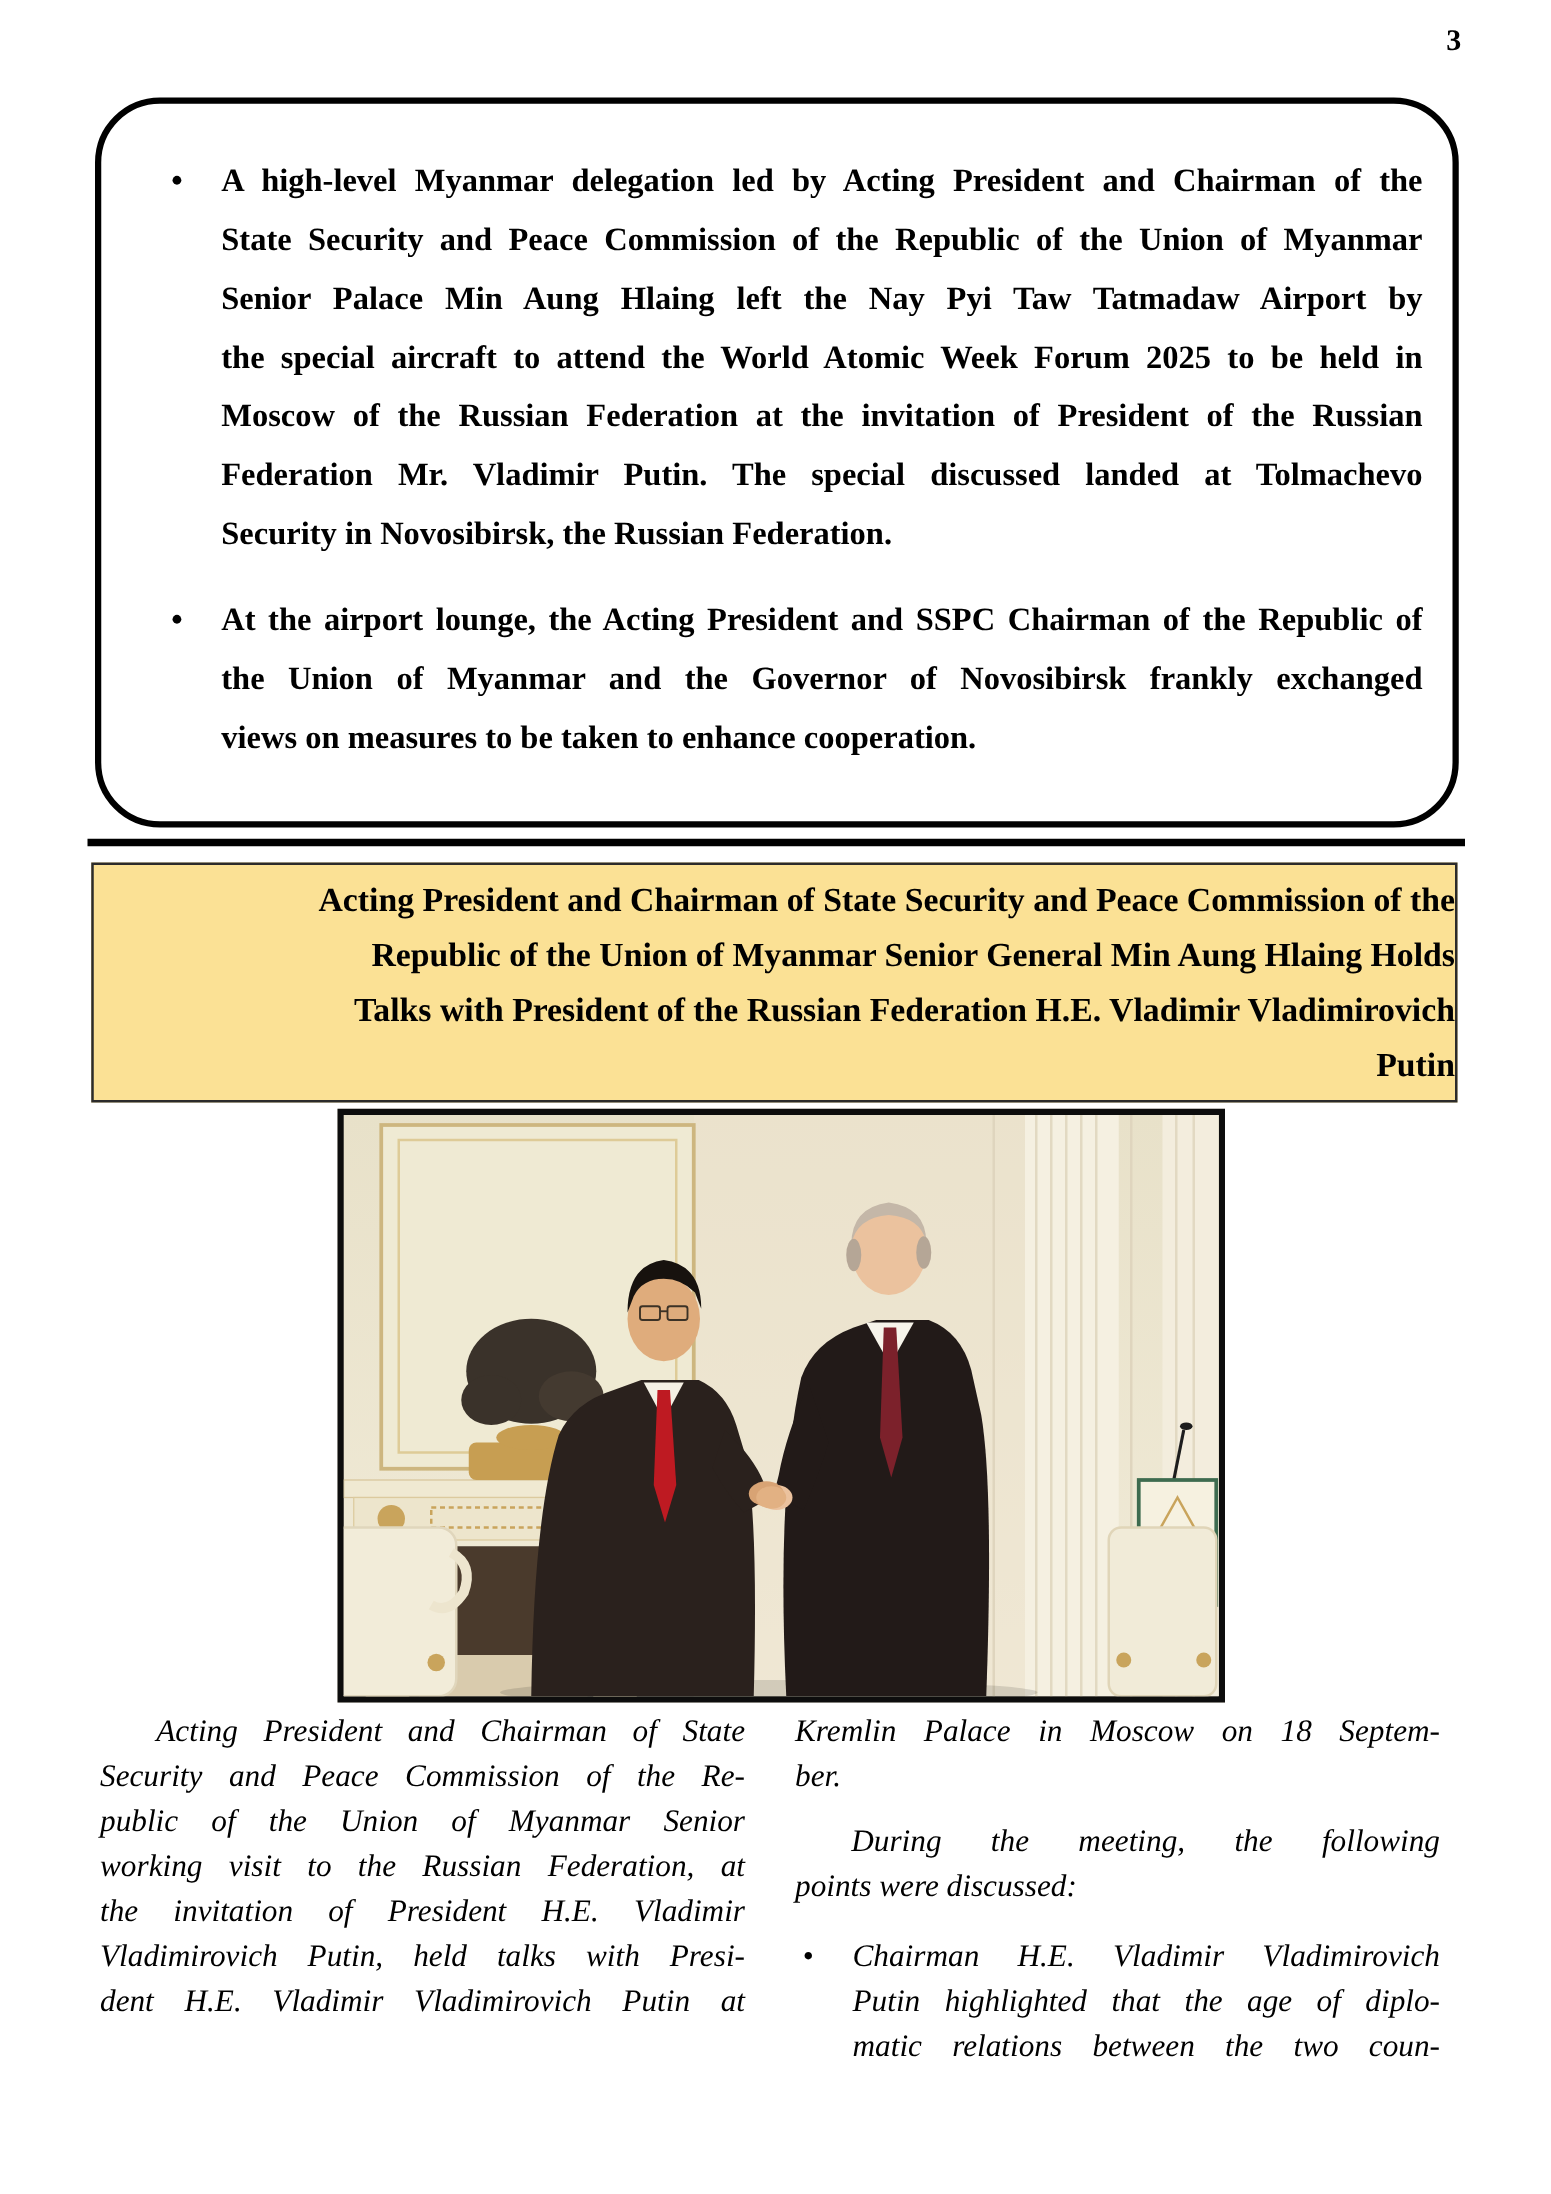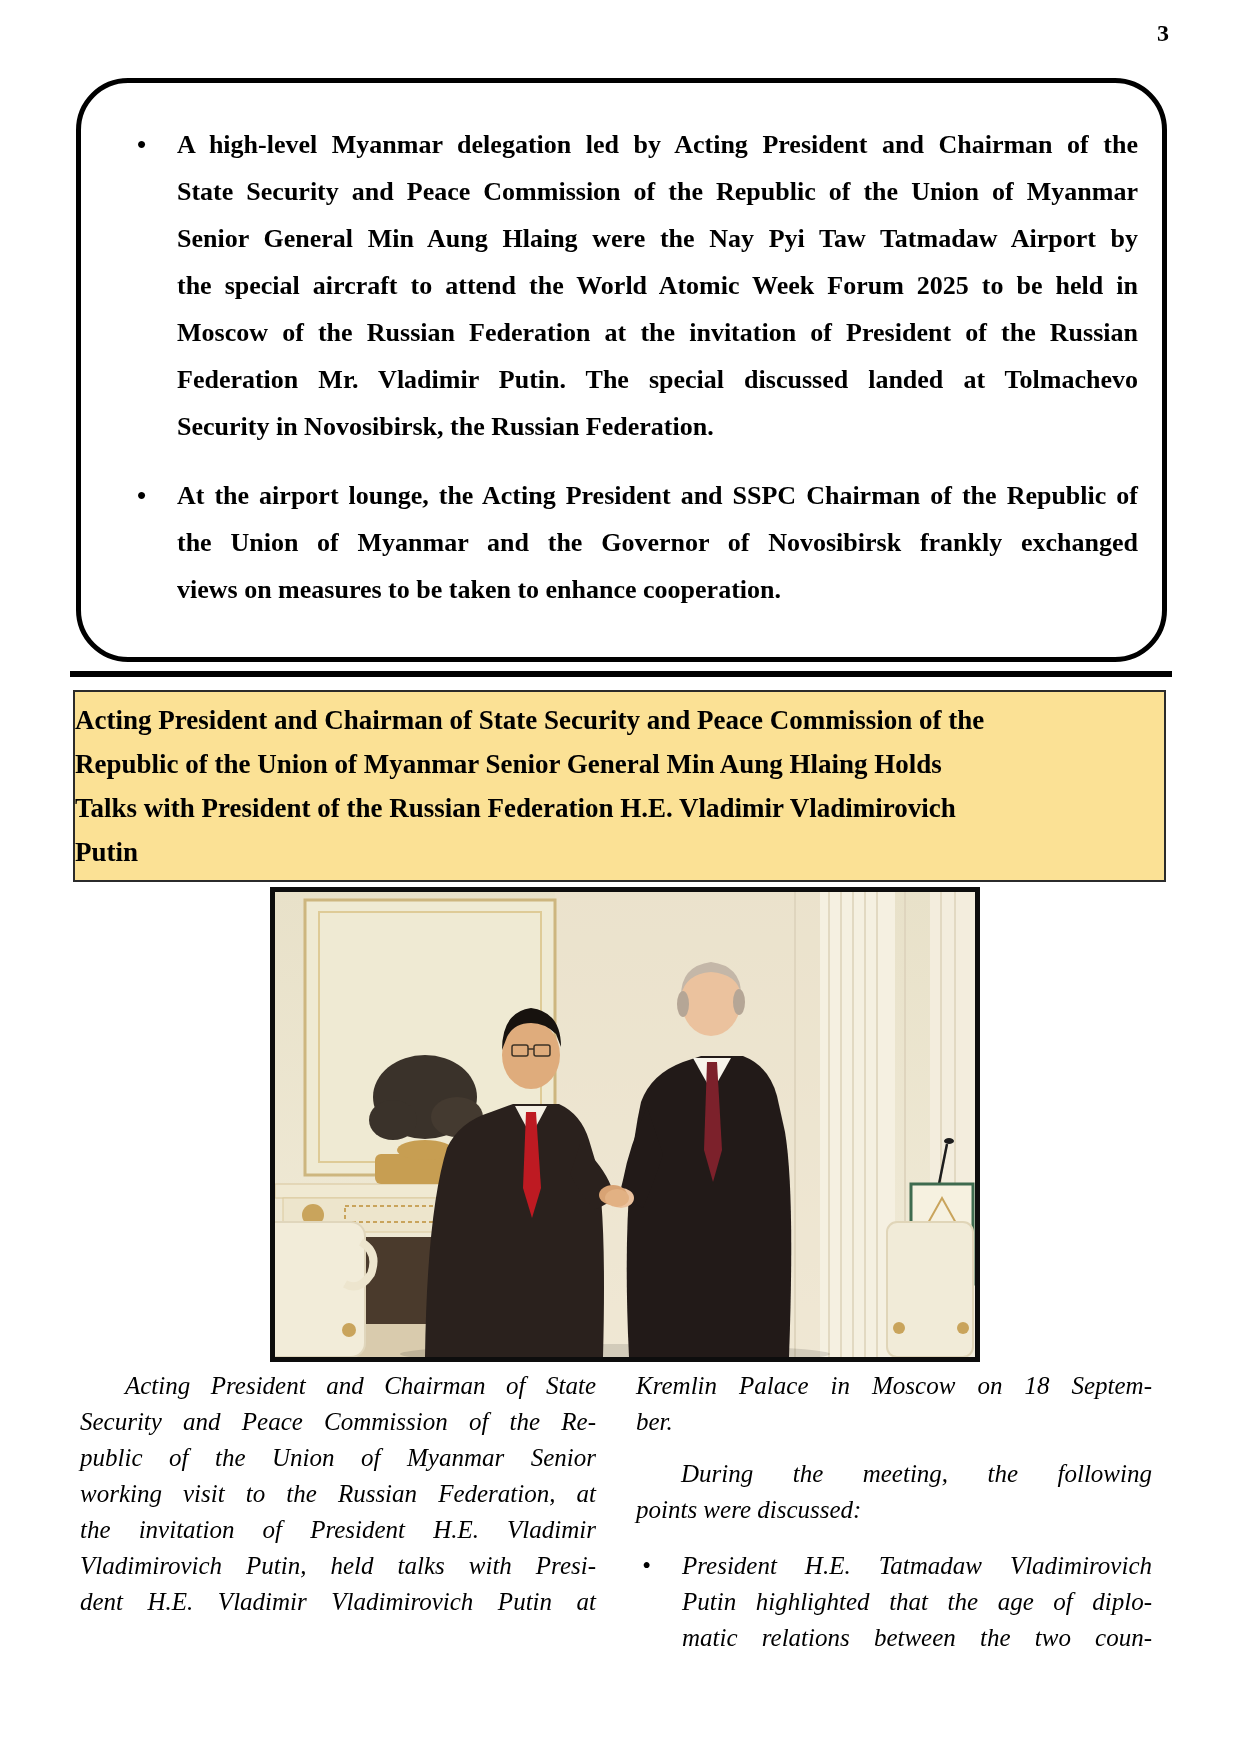--- a/index.html
+++ b/index.html
@@ -33,21 +33,21 @@
   
   #section-rule{top:671px;left:70px;width:1102px;height:6px;background:#000;}
 
   
   #headline-box{
     top:690px;left:73px;width:1093px;height:192px;box-sizing:border-box;
     background:#FBE195;border:2px solid #2B2B2B;
     display:flex;flex-direction:column;justify-content:center;
   }
   #headline-box .line{
-    font-size:27px;line-height:44px;font-weight:bold;text-align:left;
+    font-size:27px;line-height:44px;font-weight:bold;text-align:right;
   }
 
   
   #photo-frame{
     top:887px;left:270px;width:710px;height:475px;box-sizing:border-box;
     border:5px solid #0D0D0D;background:#EDE7D2;
   }
   #photo-frame svg{display:block;width:700px;height:465px;}
 
   
@@ -67,21 +67,21 @@
 </head>
 <body>
 
 <div class="abs" id="page-number">3</div>
 
 <div class="abs" id="summary-box">
     <div class="para bullet">
       <span class="marker">•</span>
       <div class="line first">A high-level Myanmar delegation led by Acting President and Chairman of the</div>
       <div class="line">State Security and Peace Commission of the Republic of the Union of Myanmar</div>
-      <div class="line">Senior General Min Aung Hlaing were the Nay Pyi Taw Tatmadaw Airport by</div>
+      <div class="line">Senior Palace Min Aung Hlaing left the Nay Pyi Taw Tatmadaw Airport by</div>
       <div class="line">the special aircraft to attend the World Atomic Week Forum 2025 to be held in</div>
       <div class="line">Moscow of the Russian Federation at the invitation of President of the Russian</div>
       <div class="line">Federation Mr. Vladimir Putin. The special discussed landed at Tolmachevo</div>
       <div class="line last">Security in Novosibirsk, the Russian Federation.</div>
     </div>
     <div class="para bullet">
       <span class="marker">•</span>
       <div class="line first">At the airport lounge, the Acting President and SSPC Chairman of the Republic of</div>
       <div class="line">the Union of Myanmar and the Governor of Novosibirsk frankly exchanged</div>
       <div class="line last">views on measures to be taken to enhance cooperation.</div>
@@ -215,18 +215,18 @@
       <div class="para">
         <div class="line first">Kremlin Palace in Moscow on 18 Septem-</div>
         <div class="line last">ber.</div>
       </div>
       <div class="para indent">
         <div class="line first">During the meeting, the following</div>
         <div class="line last">points were discussed:</div>
       </div>
       <div class="para bullet jl">
         <span class="marker">•</span>
-        <div class="line first">President H.E. Tatmadaw Vladimirovich</div>
+        <div class="line first">Chairman H.E. Vladimir Vladimirovich</div>
         <div class="line">Putin highlighted that the age of diplo-</div>
         <div class="line last">matic relations between the two coun-</div>
       </div>
     </div>
 </div>
 
 </body></html>

